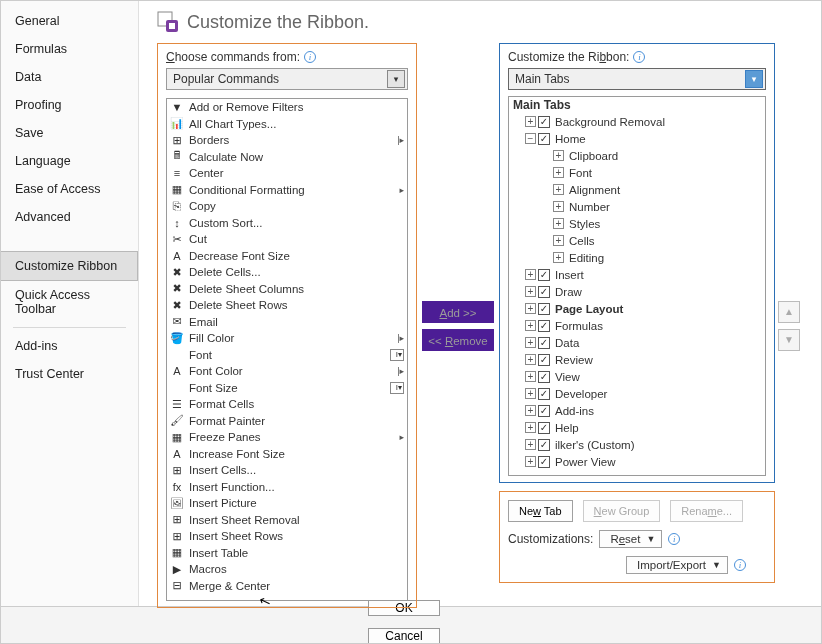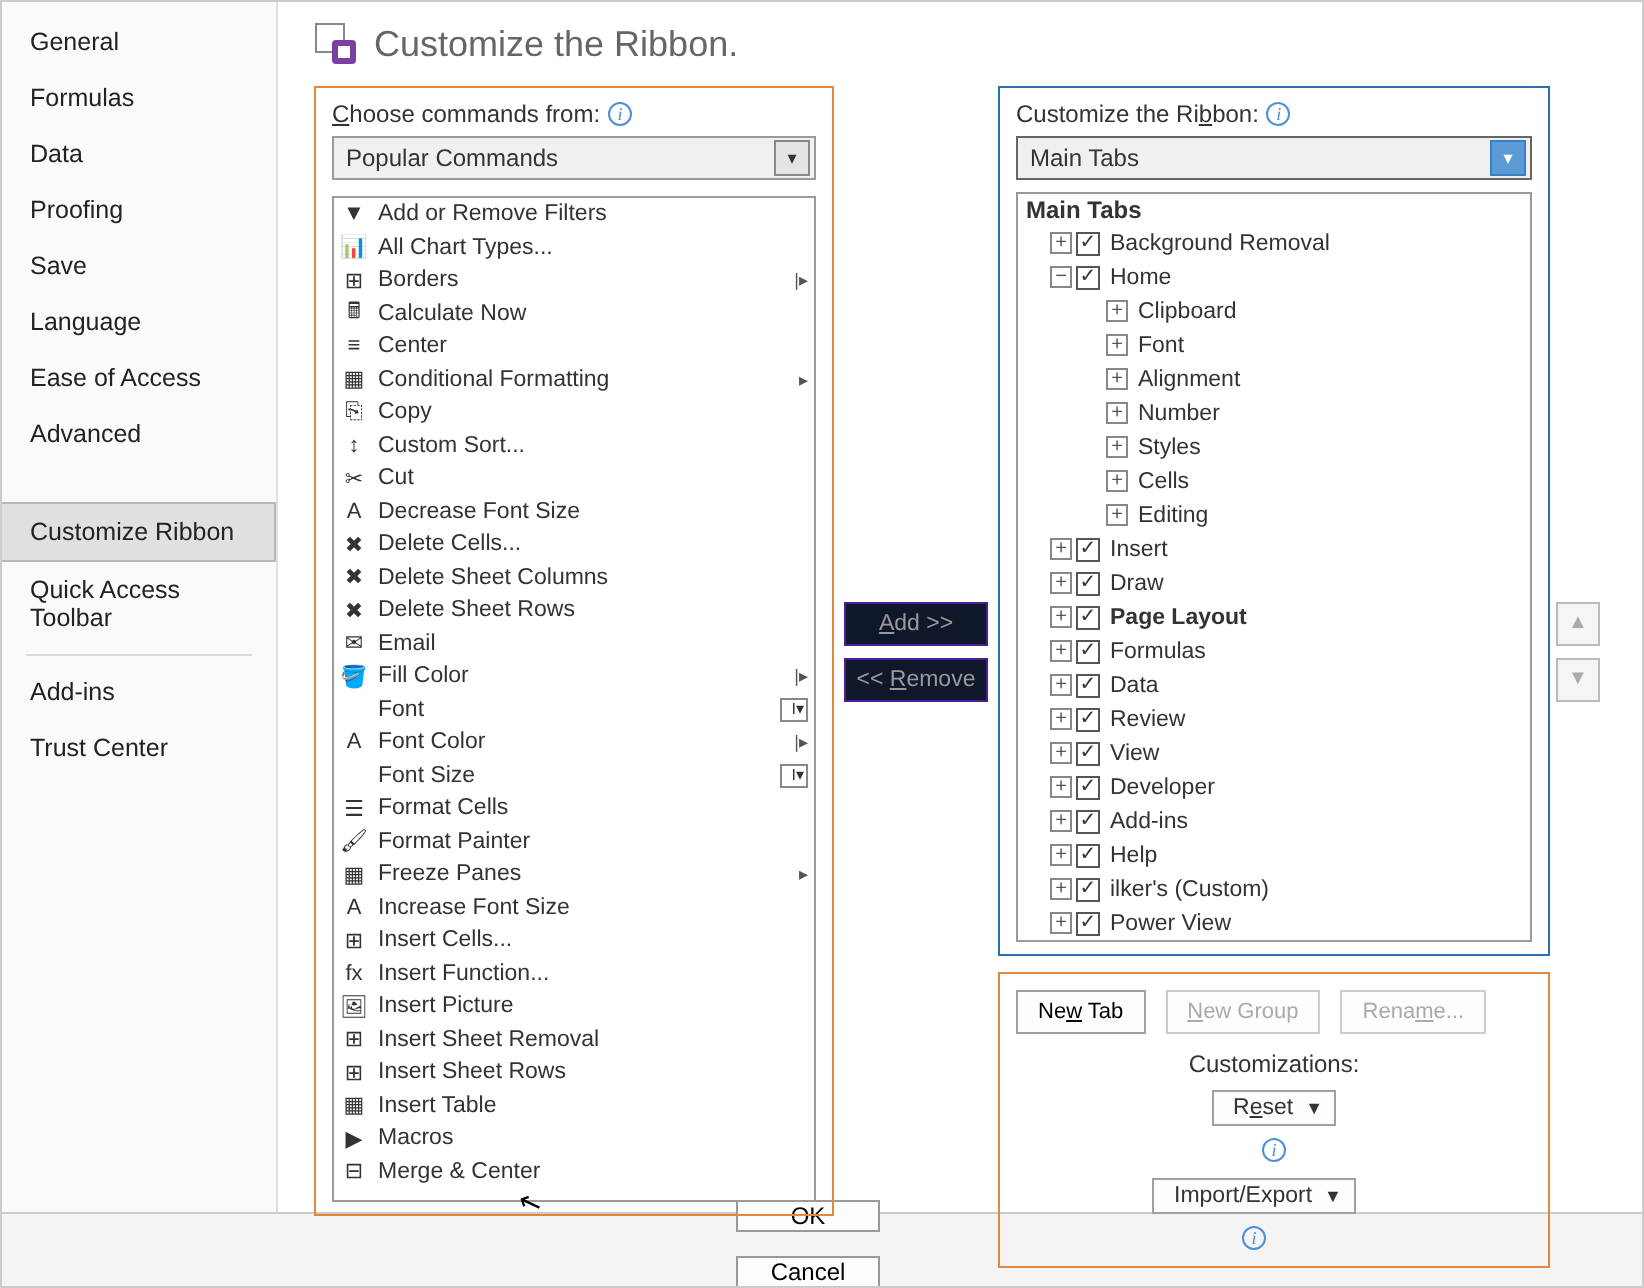--- a/index.html
+++ b/index.html
@@ -179,22 +179,22 @@
     border: 1px solid #888;
     font-size: 8px;
     display:flex;align-items:center;justify-content:flex-end;
     padding-right:1px;
   }
   
   .xfer-btn {
     width: 72px;
     height: 22px;
     font-size: 11.5px;
-    background: #0f172a;
-    border: 1px solid #4c1d95;
+    background: #4c1d95;
+    border: 6px solid #4c1d95;
     color: #9a9a9a;
     cursor: default;
   }
   
   .tree {
     margin-top: 6px;
     flex: 1;
     border: 1px solid #9a9a9a;
     background: #fff;
     overflow-y: scroll;
@@ -231,21 +231,21 @@
   .btn-row { display:flex; gap:10px; }
   .small-btn {
     height: 22px;
     padding: 0 10px;
     font-size: 11px;
     background: #fdfdfd;
     border: 1px solid #a0a0a0;
     cursor: pointer;
   }
   .small-btn.disabled { color:#aaa; border-color:#ccc; cursor:default;}
-  .cust-row { display:flex; align-items:center; gap: 6px; flex-direction: column; }
+  .cust-row { display:flex; align-items:center; gap: 6px; }
   .cust-row.right { justify-content: flex-end; padding-right: 20px; gap:6px;}
   .drop-btn {
     height: 18px;
     padding: 0 6px 0 10px;
     border: 1px solid #a0a0a0;
     background: #fdfdfd;
     display:flex;align-items:center;gap:6px;
     font-size:11.5px;
     cursor:pointer;
   }

